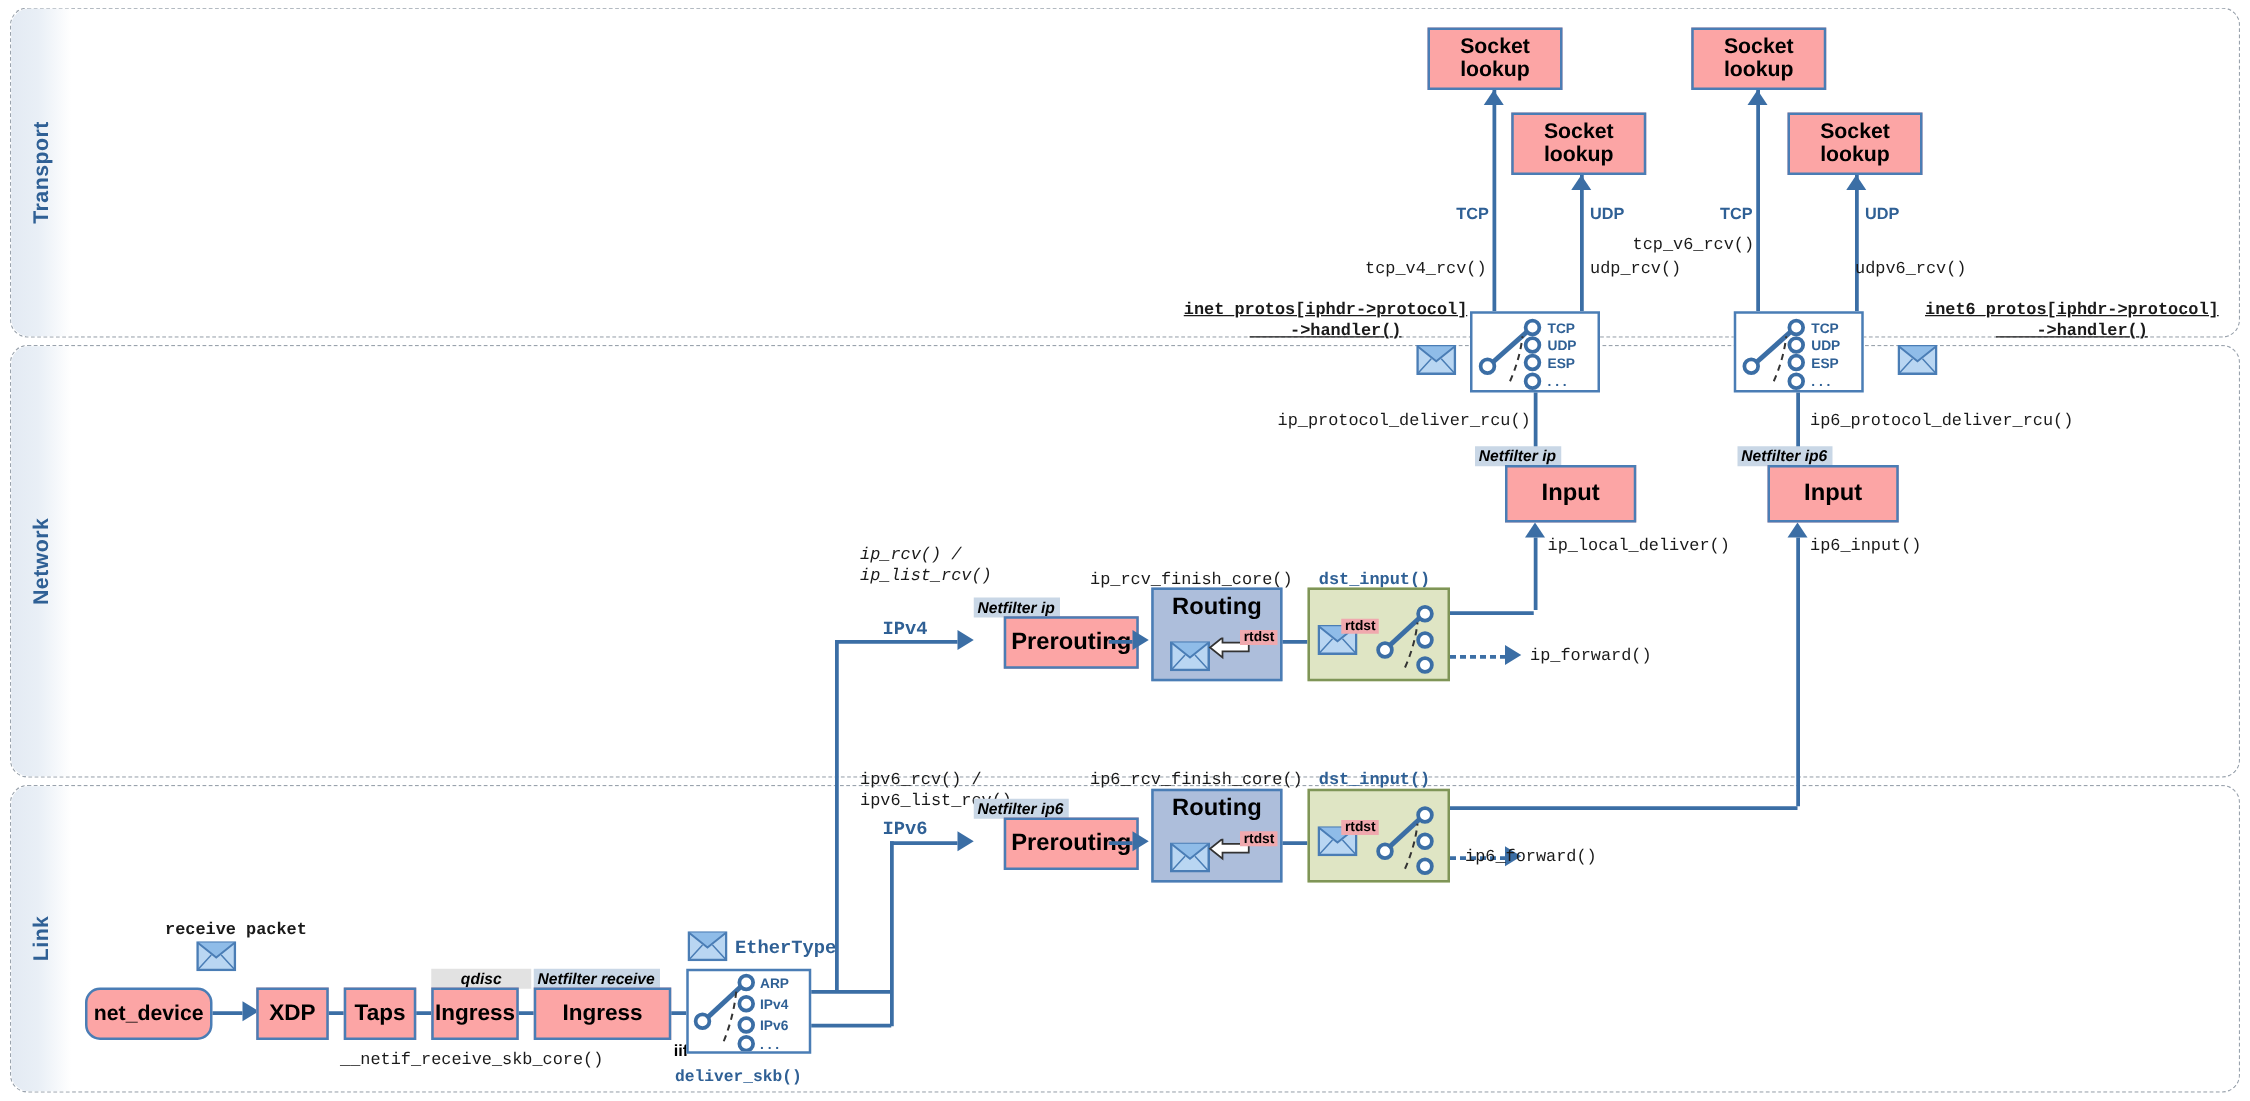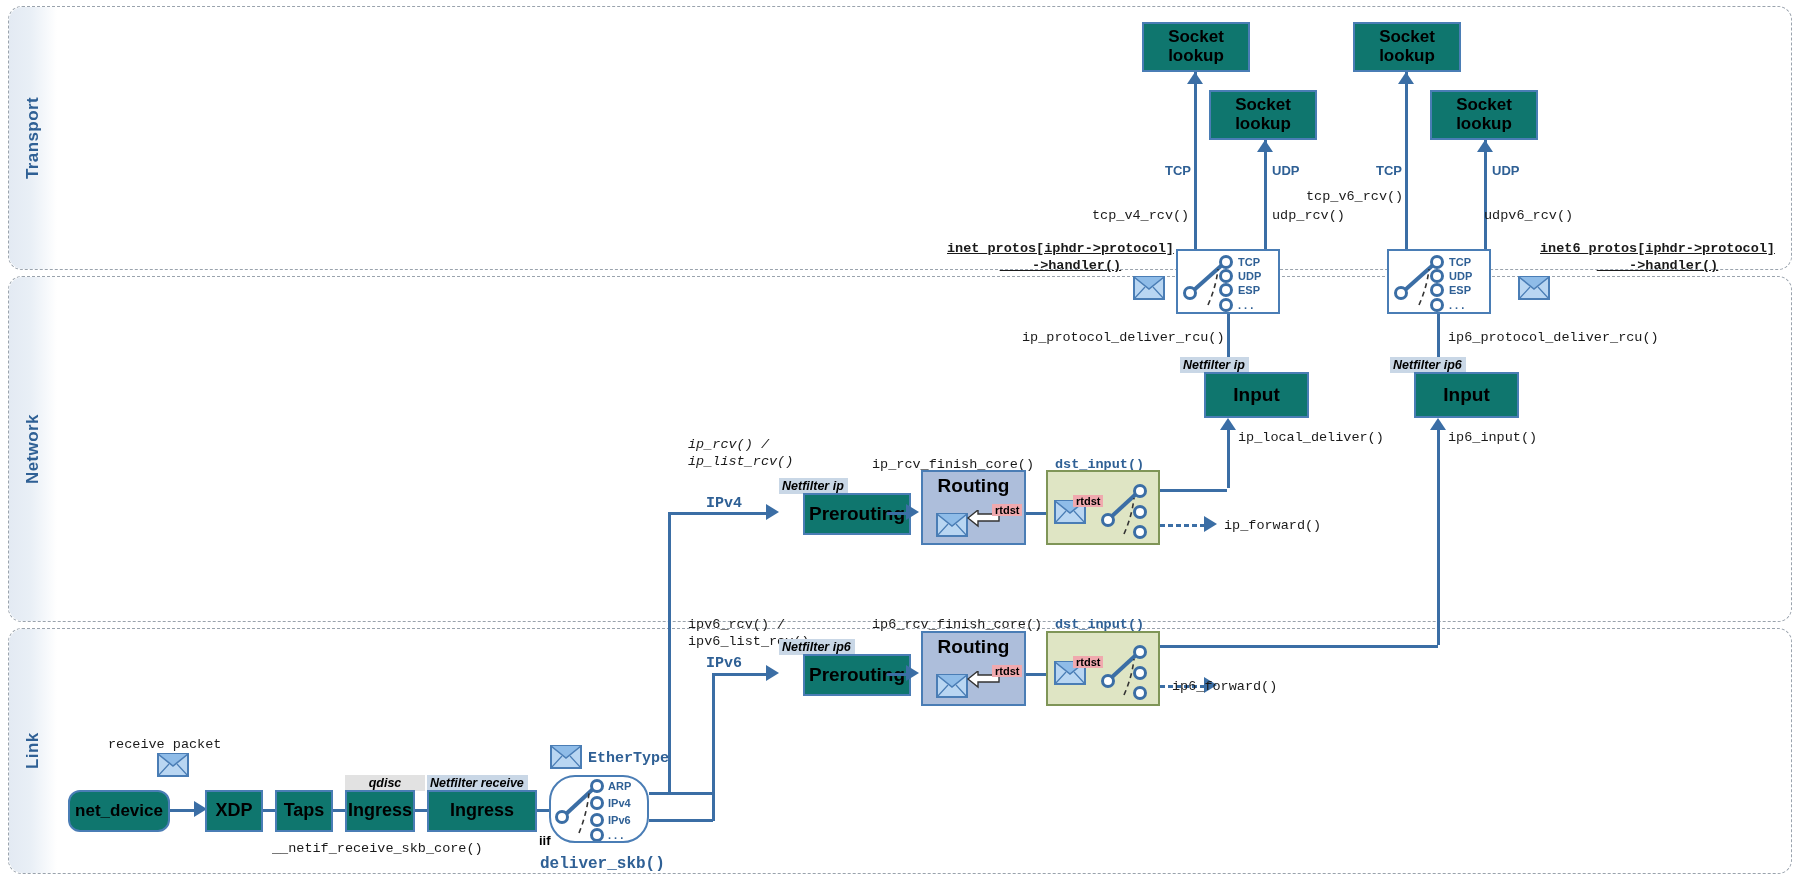--- a/index.html
+++ b/index.html
@@ -13,21 +13,21 @@
   .band-tab{position:absolute;left:0;top:0;bottom:0;width:48px;
        border-radius:14px 0 0 14px;
        background:linear-gradient(90deg,#e3eaf3 0%,#e9eff6 45%,#ffffff 100%);}
   .band-label{position:absolute;left:0;top:0;bottom:0;width:48px;
        display:flex;align-items:center;justify-content:center;
        color:#2f6095;font-weight:bold;font-size:17px;
        writing-mode:vertical-rl;transform:rotate(180deg);letter-spacing:.4px;}
 
   
   .box{position:absolute;box-sizing:border-box;border:2px solid #4a7db5;
-       background:#0f766e;display:flex;align-items:center;justify-content:center;
+       background:#fca5a5;display:flex;align-items:center;justify-content:center;
        text-align:center;color:#000;font-weight:bold;line-height:1.1;}
   .box.sock{font-size:17px;}
   .box.rounded{border-radius:12px;}
   .box.routing{background:#adbedb;border-color:#4a7db5;
        align-items:flex-start;justify-content:center;padding-top:4px;font-size:19px;}
   .box.demux{background:#ffffff;}
   .box.dstin{background:#dfe5c4;border-color:#7f9557;}
   .box.nf{font-size:19px;margin-left:24px;}
 
   
@@ -299,21 +299,21 @@
     </svg>
   </div>
   <div class="rtdst" style="left:1073px;top:656px;">rtdst</div>
 
   <div class="ln lnh" style="left:1160px;top:645px;width:278px;"></div>
 
   <div class="dot" style="left:1160px;top:685px;width:44px;"></div>
   <div class="arrR" style="left:1204px;top:677px;"></div>
   <div class="mono" style="left:1172px;top:679px;">ip6_forward()</div>
 
-  <div class="mono" style="left:108px;top:737px;">receive packet</div>
+  <div class="mono" style="left:132px;top:737px;font-weight:bold;">receive packet</div>
   <div class="env" style="left:157px;top:753px;">
     <svg width="32" height="24" viewBox="0 0 32 24">
       <rect x="1" y="1" width="30" height="22" fill="#b9d6f2" stroke="#4a7db5" stroke-width="2"></rect>
       <path d="M1 1 L16 13 L31 1" fill="#8fbce8" stroke="#4a7db5" stroke-width="1.6"></path>
       <path d="M1 23 L12 11 M31 23 L20 11" stroke="#4a7db5" stroke-width="1.2" fill="none"></path>
     </svg>
   </div>
 
   <div class="box rounded" style="left:68px;top:790px;width:102px;height:42px;font-size:17px;">
     <span>net_device</span>
@@ -348,35 +348,35 @@
 
   <div class="env" style="left:550px;top:745px;">
     <svg width="32" height="24" viewBox="0 0 32 24">
       <rect x="1" y="1" width="30" height="22" fill="#b9d6f2" stroke="#4a7db5" stroke-width="2"></rect>
       <path d="M1 1 L16 13 L31 1" fill="#8fbce8" stroke="#4a7db5" stroke-width="1.6"></path>
       <path d="M1 23 L12 11 M31 23 L20 11" stroke="#4a7db5" stroke-width="1.2" fill="none"></path>
     </svg>
   </div>
   <div class="sans" style="left:588px;top:750px;font-size:15px;font-family:'Liberation Mono',monospace;">EtherType</div>
 
-  <div class="box demux" style="left:549px;top:775px;width:100px;height:68px;border-radius:26px;">
+  <div class="box demux" style="left:549px;top:775px;width:100px;height:68px;">
     <svg width="96" height="64" viewBox="0 0 96 64">
       <circle cx="11" cy="40" r="5.5" fill="#fff" stroke="#3b6ea5" stroke-width="3"></circle>
       <line x1="15" y1="37" x2="42" y2="12" stroke="#3b6ea5" stroke-width="4"></line>
       <circle cx="46" cy="9" r="5.5" fill="#fff" stroke="#3b6ea5" stroke-width="3"></circle>
       <circle cx="46" cy="26" r="5.5" fill="#fff" stroke="#3b6ea5" stroke-width="3"></circle>
       <circle cx="46" cy="43" r="5.5" fill="#fff" stroke="#3b6ea5" stroke-width="3"></circle>
       <circle cx="46" cy="58" r="5.5" fill="#fff" stroke="#3b6ea5" stroke-width="3"></circle>
       <path d="M28 56 Q36 36 38 16" stroke="#333" stroke-width="1.6" fill="none" stroke-dasharray="5,4"></path>
       <text x="57" y="13" font-family="Liberation Sans,sans-serif" font-size="11" font-weight="bold" fill="#2f6095">ARP</text>
       <text x="57" y="30" font-family="Liberation Sans,sans-serif" font-size="11" font-weight="bold" fill="#2f6095">IPv4</text>
       <text x="57" y="47" font-family="Liberation Sans,sans-serif" font-size="11" font-weight="bold" fill="#2f6095">IPv6</text>
       <text x="57" y="62" font-family="Liberation Sans,sans-serif" font-size="11" font-weight="bold" fill="#2f6095">. . .</text>
     </svg>
   </div>
-  <div class="mono blue" style="left:540px;top:854px;font-size:16px;">deliver_skb()</div>
+  <div class="mono blue" style="left:540px;top:854px;font-size:13px;">deliver_skb()</div>
 
   <div class="ln lnh" style="left:649px;top:792px;width:64px;"></div>
   <div class="ln lnv" style="left:668px;top:512px;height:282px;"></div>
   <div class="ln lnh" style="left:649px;top:819px;width:64px;"></div>
   <div class="ln lnv" style="left:712px;top:673px;height:148px;"></div>
 
 </div>
 
 </body></html>

